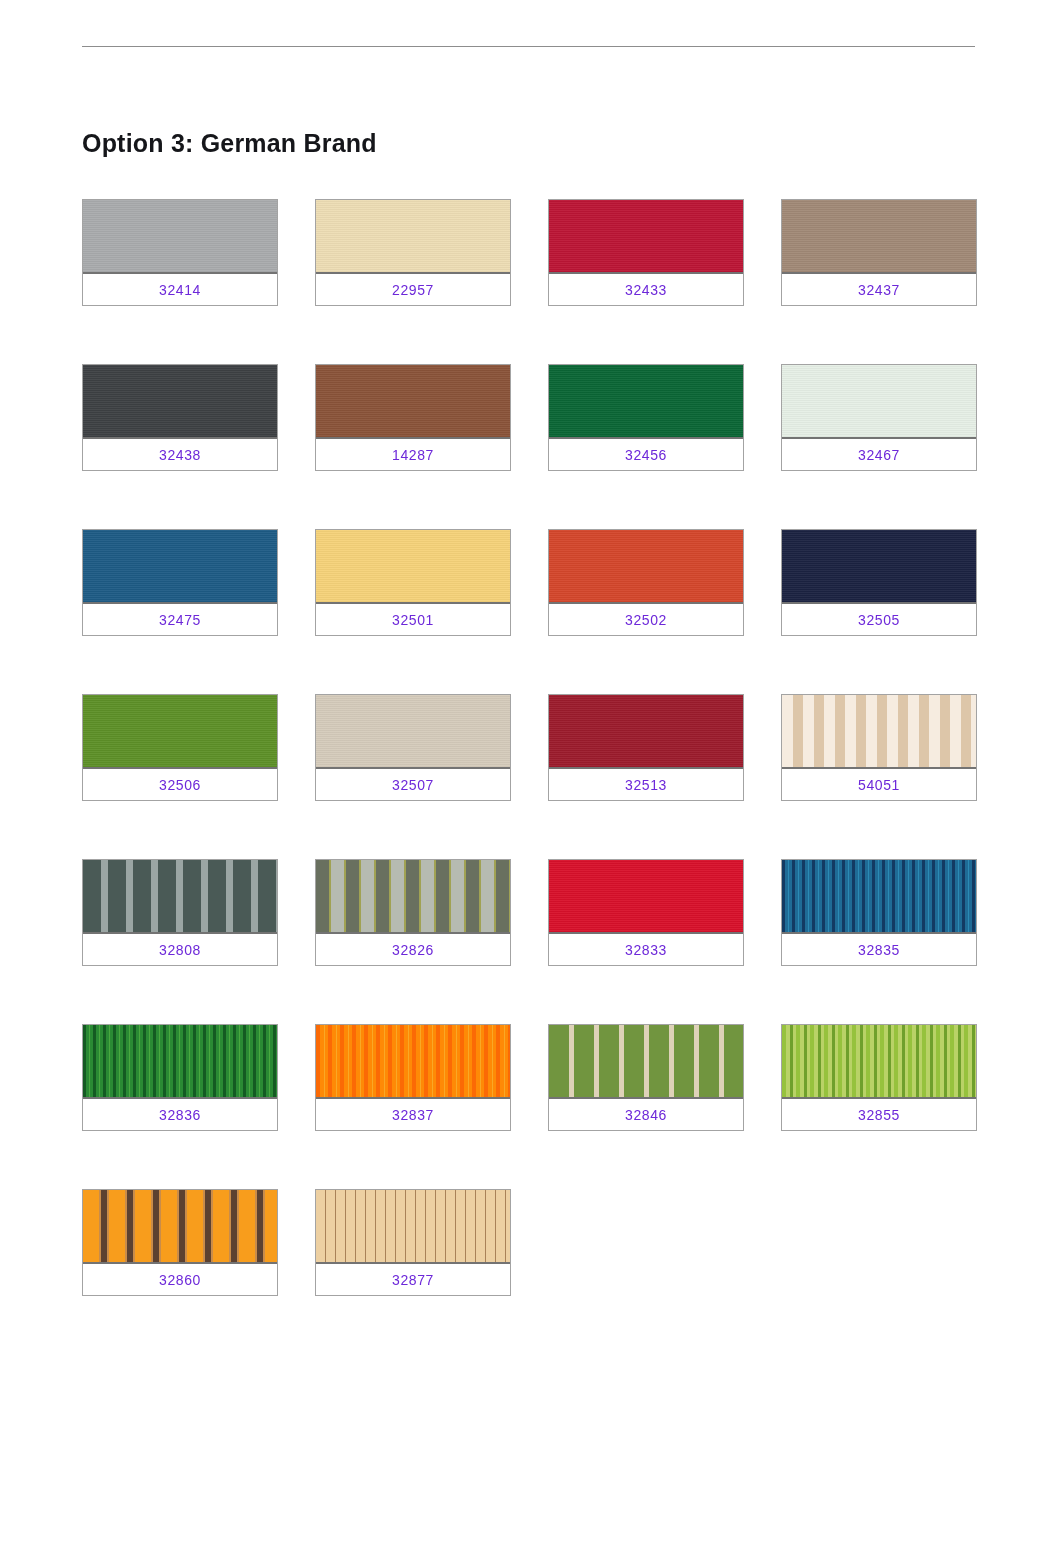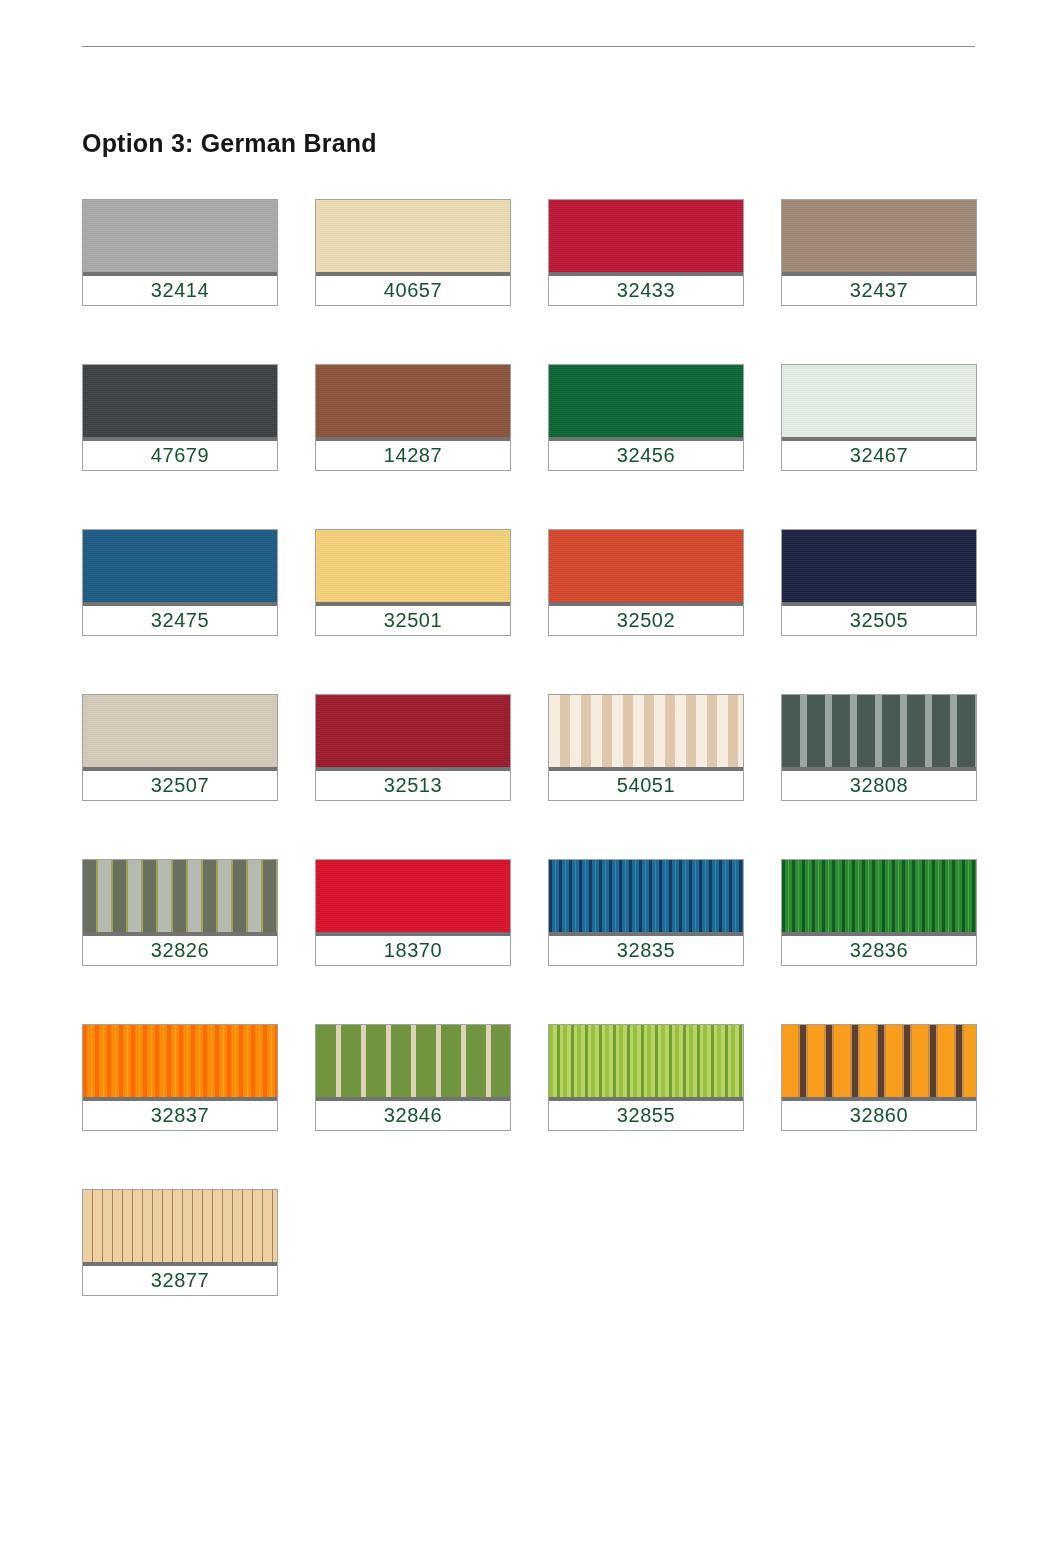--- a/index.html
+++ b/index.html
@@ -82,59 +82,59 @@
       180deg,
       rgba(255,255,255,0.05) 0px,
       rgba(255,255,255,0.05) 1px,
       rgba(0,0,0,0.035) 1px,
       rgba(0,0,0,0.035) 2px);
     pointer-events: none;
   }
 
   .swatch-label {
     flex: 1;
-    border-top: 4px solid #737373;
+    border-top: 2px solid #737373;
     display: flex;
     align-items: center;
     justify-content: center;
-    font-size: 20px;
+    font-size: 14px;
     letter-spacing: 0.6px;
-    color: #14532d;
+    color: #6d28d9;
     background: #ffffff;
   }
 </style>
 </head>
 <body>
 
 <div class="page">
 
   <div class="top-rule"></div>
 
   <h1 class="page-title">Option 3: German Brand</h1>
 
   <div class="swatch-grid">
       <div class="swatch-card">
         <div class="swatch-color texture" style="background: rgb(169, 171, 173);"></div>
         <div class="swatch-label">32414</div>
       </div>
       <div class="swatch-card">
         <div class="swatch-color texture" style="background: rgb(237, 221, 180);"></div>
-        <div class="swatch-label">40657</div>
+        <div class="swatch-label">22957</div>
       </div>
       <div class="swatch-card">
         <div class="swatch-color texture" style="background: rgb(188, 21, 53);"></div>
         <div class="swatch-label">32433</div>
       </div>
       <div class="swatch-card">
         <div class="swatch-color texture" style="background: rgb(161, 137, 118);"></div>
         <div class="swatch-label">32437</div>
       </div>
       <div class="swatch-card">
         <div class="swatch-color texture" style="background: rgb(61, 64, 67);"></div>
-        <div class="swatch-label">47679</div>
+        <div class="swatch-label">32438</div>
       </div>
       <div class="swatch-card">
         <div class="swatch-color texture" style="background: rgb(138, 83, 57);"></div>
         <div class="swatch-label">14287</div>
       </div>
       <div class="swatch-card">
         <div class="swatch-color texture" style="background: rgb(10, 102, 53);"></div>
         <div class="swatch-label">32456</div>
       </div>
       <div class="swatch-card">
@@ -151,20 +151,24 @@
       </div>
       <div class="swatch-card">
         <div class="swatch-color texture" style="background: rgb(212, 70, 43);"></div>
         <div class="swatch-label">32502</div>
       </div>
       <div class="swatch-card">
         <div class="swatch-color texture" style="background: rgb(27, 34, 65);"></div>
         <div class="swatch-label">32505</div>
       </div>
       <div class="swatch-card">
+        <div class="swatch-color texture" style="background: rgb(93, 144, 39);"></div>
+        <div class="swatch-label">32506</div>
+      </div>
+      <div class="swatch-card">
         <div class="swatch-color texture" style="background: rgb(213, 203, 187);"></div>
         <div class="swatch-label">32507</div>
       </div>
       <div class="swatch-card">
         <div class="swatch-color texture" style="background: rgb(156, 27, 44);"></div>
         <div class="swatch-label">32513</div>
       </div>
       <div class="swatch-card">
         <div class="swatch-color" style="background: repeating-linear-gradient(90deg, rgb(246, 236, 224) 0px, rgb(246, 236, 224) 11px, rgb(221, 198, 169) 11px, rgb(221, 198, 169) 21px);"></div>
         <div class="swatch-label">54051</div>
@@ -172,21 +176,21 @@
       <div class="swatch-card">
         <div class="swatch-color" style="background: repeating-linear-gradient(90deg, rgb(74, 90, 86) 0px, rgb(74, 90, 86) 18px, rgb(155, 166, 164) 18px, rgb(155, 166, 164) 25px);"></div>
         <div class="swatch-label">32808</div>
       </div>
       <div class="swatch-card">
         <div class="swatch-color" style="background: repeating-linear-gradient(90deg, rgb(105, 112, 95) 0px, rgb(105, 112, 95) 13px, rgb(160, 162, 83) 13px, rgb(160, 162, 83) 15px, rgb(182, 187, 177) 15px, rgb(182, 187, 177) 28px, rgb(160, 162, 83) 28px, rgb(160, 162, 83) 30px);"></div>
         <div class="swatch-label">32826</div>
       </div>
       <div class="swatch-card">
         <div class="swatch-color texture" style="background: rgb(216, 16, 42);"></div>
-        <div class="swatch-label">18370</div>
+        <div class="swatch-label">32833</div>
       </div>
       <div class="swatch-card">
         <div class="swatch-color" style="background: repeating-linear-gradient(90deg, rgb(19, 58, 99) 0px, rgb(19, 58, 99) 3px, rgb(31, 107, 150) 3px, rgb(31, 107, 150) 6px, rgb(43, 138, 181) 6px, rgb(43, 138, 181) 7px, rgb(31, 107, 150) 7px, rgb(31, 107, 150) 10px);"></div>
         <div class="swatch-label">32835</div>
       </div>
       <div class="swatch-card">
         <div class="swatch-color" style="background: repeating-linear-gradient(90deg, rgb(20, 90, 34) 0px, rgb(20, 90, 34) 3px, rgb(42, 138, 52) 3px, rgb(42, 138, 52) 6px, rgb(74, 168, 63) 6px, rgb(74, 168, 63) 7px, rgb(42, 138, 52) 7px, rgb(42, 138, 52) 10px);"></div>
         <div class="swatch-label">32836</div>
       </div>
       <div class="swatch-card">

